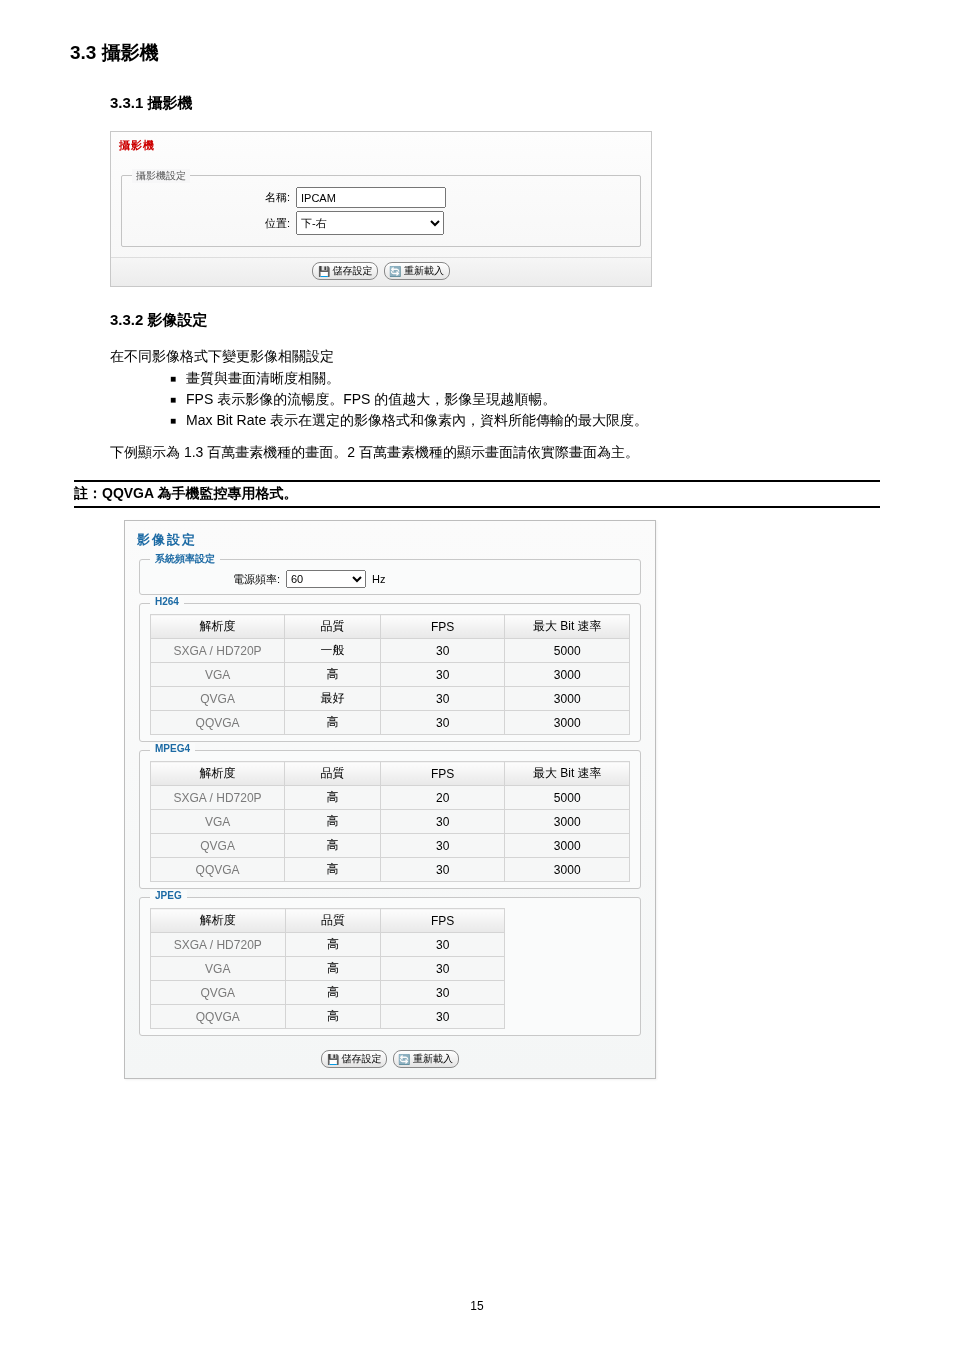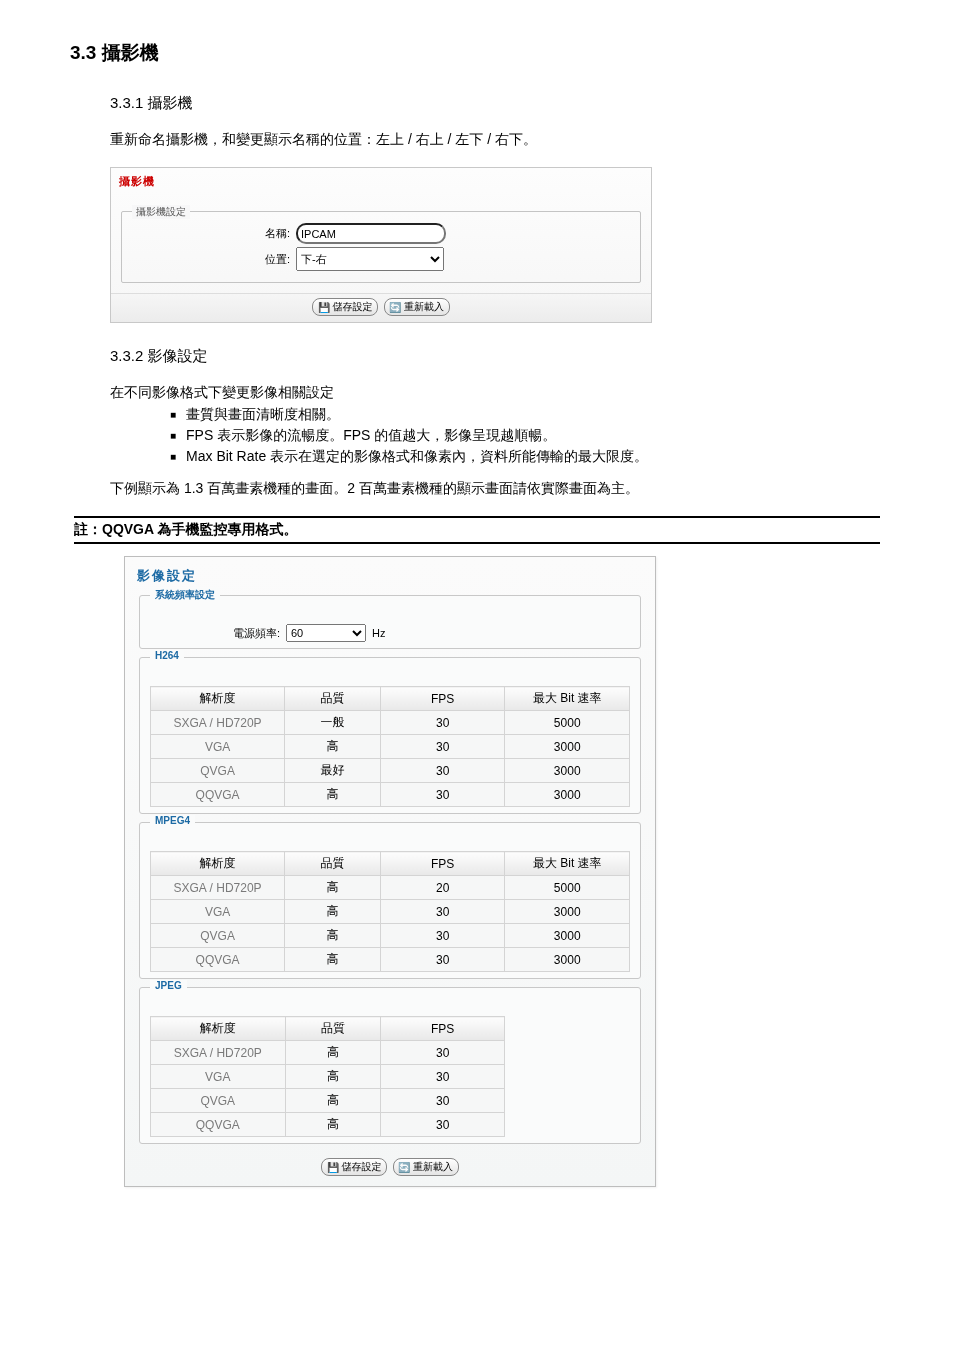--- a/index.html
+++ b/index.html
@@ -16,21 +16,21 @@
     padding: 40px 60px 20px 60px;
     box-sizing: border-box;
   }
   .h1 {
     font-size: 19px;
     font-weight: bold;
     margin: 0 0 28px 10px;
   }
   .h2 {
     font-size: 15px;
-    font-weight: normal;
+    font-weight: bold;
     margin: 0 0 18px 50px;
   }
   .para {
     font-size: 14px;
     margin: 0 0 18px 50px;
   }
   .para.narrow { margin-bottom: 4px; }
   .bullets {
     margin: 0 0 14px 70px;
     font-size: 14px;
@@ -130,21 +130,21 @@
     padding: 10px 12px 4px 12px;
     font-size: 13px;
     font-weight: bold;
     color: #1c6aa4;
     letter-spacing: 2px;
   }
   .group {
     margin: 6px 14px 8px 14px;
     border: 1px solid #c8c8c8;
     border-radius: 3px;
-    padding: 28px 10px 6px 10px;
+    padding: 10px 10px 6px 10px;
     position: relative;
     background: #fafbfb;
   }
   .group .glabel {
     position: absolute;
     top: -8px;
     left: 10px;
     background: #fafbfb;
     padding: 0 5px;
     font-size: 10px;
@@ -185,29 +185,28 @@
     color: #000;
   }
 </style>
 </head>
 <body>
 
 <div class="page">
   <div class="h1">3.3 攝影機</div>
 
   <div class="h2">3.3.1 攝影機</div>
-  <div class="para">重新命名攝影機，和變更顯示名稱的位置：左上 / 右上 / 左下 / 右下。</div>
 
   <div class="panel1">
     <div class="panel-title">攝影機</div>
     <div class="fieldset">
       <div class="legend">攝影機設定</div>
       <div class="form-row">
         <div class="lbl">名稱:</div>
-        <input type="text" style="width: 140px; border-radius: 10px;" value="IPCAM">
+        <input type="text" style="width: 140px;" value="IPCAM">
       </div>
       <div class="form-row">
         <div class="lbl">位置:</div>
         <select style="width:148px">
           <option>下-右</option>
         </select>
       </div>
     </div>
     <div class="btnbar">
       <button class="smbtn"><span class="ico">💾</span><span>儲存設定</span></button>

